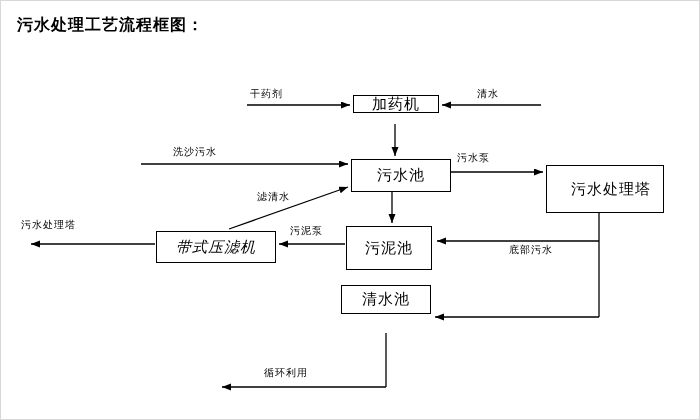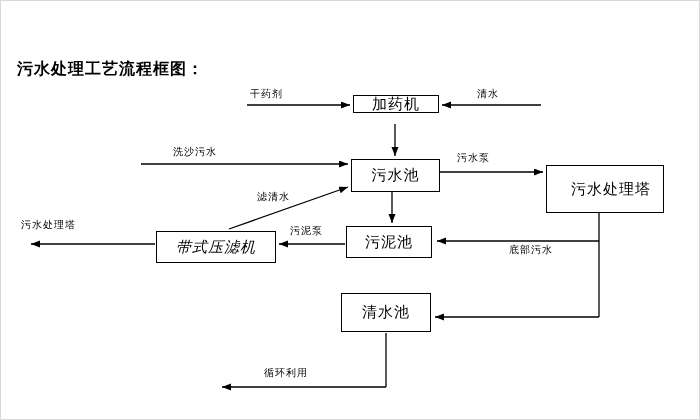--- a/index.html
+++ b/index.html
@@ -16,21 +16,20 @@
     }
     .title {
       position: absolute;
       left: 16px;
       top: 14px;
       font-size: 16px;
       font-weight: 700;
       letter-spacing: 1px;
       font-family: "Liberation Serif", "DejaVu Serif", serif;
       z-index: 3;
-      margin-top: 44px;
     }
     .wires { position: absolute; left: 0; top: 0; z-index: 1; }
     .wires line { stroke: #000000; stroke-width: 1.3; }
     .node {
       position: absolute;
       border: 1.5px solid #000000;
       background: #ffffff;
       display: flex;
       align-items: center;
       justify-content: center;
@@ -41,25 +40,25 @@
     }
     .lbl {
       position: absolute;
       font-size: 10px;
       letter-spacing: 1px;
       white-space: nowrap;
       z-index: 2;
     }
     
     .n-dosing  { left: 352px; top:  94px; width:  86px; height: 18px; }
-    .n-sewage  { left: 350px; top: 158px; width:  89px; height: 33px; }
+    .n-sewage  { left: 350px; top: 158px; width:  100px; height: 33px; }
     .n-tower   { left: 545px; top: 164px; width: 118px; height: 48px; padding-left: 12px; }
-    .n-sludge  { left: 345px; top: 225px; width:  86px; height: 32px; }
+    .n-sludge  { left: 345px; top: 225px; width:  86px; height: 44px; }
     .n-belt    { left: 155px; top: 230px; width: 120px; height: 32px; font-style: italic; }
-    .n-clear   { left: 340px; top: 292px; width:  90px; height: 39px; }
+    .n-clear   { left: 340px; top: 284px; width:  90px; height: 29px; }
     
     .l-dry      { left: 249px; top:  86px; }
     .l-clearw   { left: 476px; top:  86px; font-family: Liberation Serif, serif; }
     .l-sand     { left: 172px; top: 144px; }
     .l-spump    { left: 456px; top: 150px; }
     .l-filtered { left: 256px; top: 189px; }
     .l-slpump   { left: 289px; top: 223px; }
     .l-bottom   { left: 508px; top: 218px; margin-top: 24px; }
     .l-mudcake  { left:  20px; top: 217px; }
     .l-recycle  { left: 263px; top: 365px; }

